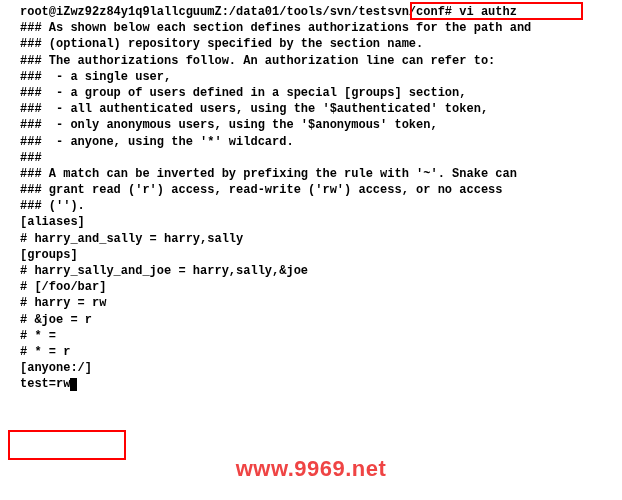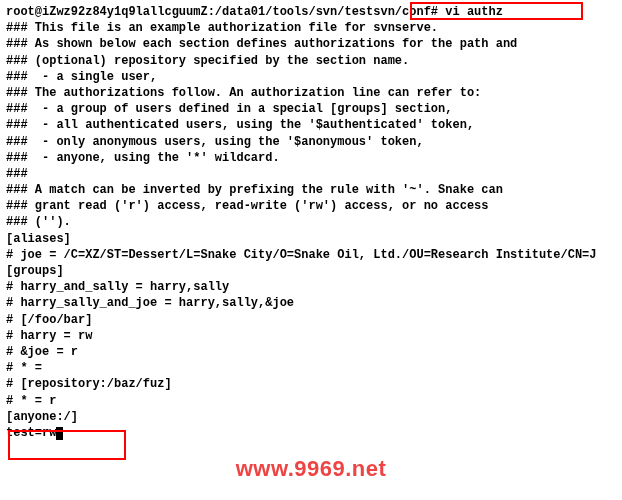--- a/index.html
+++ b/index.html
@@ -15,20 +15,21 @@
       color: #000000;
       width: 622px;
       height: 500px;
       overflow: hidden;
       position: relative;
       padding: 4px 6px;
       line-height: 1.35;
     }
     .line {
       white-space: pre;
+      margin-left: 14px;
     }
     .box-top {
       position: absolute;
       border: 2px solid #ff0000;
       top: 2px;
       left: 410px;
       width: 173px;
       height: 18px;
       pointer-events: none;
     }
@@ -59,47 +60,44 @@
       background: #000;
       vertical-align: text-bottom;
     }
   </style>
 </head>
 <body>
 
 <div class="line">root@iZwz92z84y1q9lallcguumZ:/data01/tools/svn/testsvn/conf# vi authz</div>
 
 <div>
-  <div class="line">### This file is an example authorization file for svnserve.</div>
   <div class="line">### As shown below each section defines authorizations for the path and</div>
   <div class="line">### (optional) repository specified by the section name.</div>
+  <div class="line">### The authorizations follow. An authorization line can refer to:</div>
   <div class="line">###  - a single user,</div>
-  <div class="line">### The authorizations follow. An authorization line can refer to:</div>
   <div class="line">###  - a group of users defined in a special [groups] section,</div>
   <div class="line">###  - all authenticated users, using the '$authenticated' token,</div>
   <div class="line">###  - only anonymous users, using the '$anonymous' token,</div>
   <div class="line">###  - anyone, using the '*' wildcard.</div>
   <div class="line">###</div>
   <div class="line">### A match can be inverted by prefixing the rule with '~'. Snake can</div>
   <div class="line">### grant read ('r') access, read-write ('rw') access, or no access</div>
   <div class="line">### ('').</div>
   <div class="line"></div>
   <div class="line">[aliases]</div>
-  <div class="line"># joe = /C=XZ/ST=Dessert/L=Snake City/O=Snake Oil, Ltd./OU=Research Institute/CN=J</div>
   <div class="line"></div>
+  <div class="line"># harry_and_sally = harry,sally</div>
   <div class="line">[groups]</div>
-  <div class="line"># harry_and_sally = harry,sally</div>
   <div class="line"># harry_sally_and_joe = harry,sally,&amp;joe</div>
   <div class="line"></div>
   <div class="line"># [/foo/bar]</div>
   <div class="line"># harry = rw</div>
   <div class="line"># &amp;joe = r</div>
   <div class="line"># * =</div>
   <div class="line"></div>
-  <div class="line"># [repository:/baz/fuz]</div>
   <div class="line"># * = r</div>
   <div class="line"></div>
   <div class="line">[anyone:/]</div>
   <div class="line"><span>test=rw</span><span class="cursor"></span></div>
 </div>
 
 <div class="box-top"></div>
 <div class="box-bottom"></div>
 
 <div class="watermark">www.9969.net</div>

